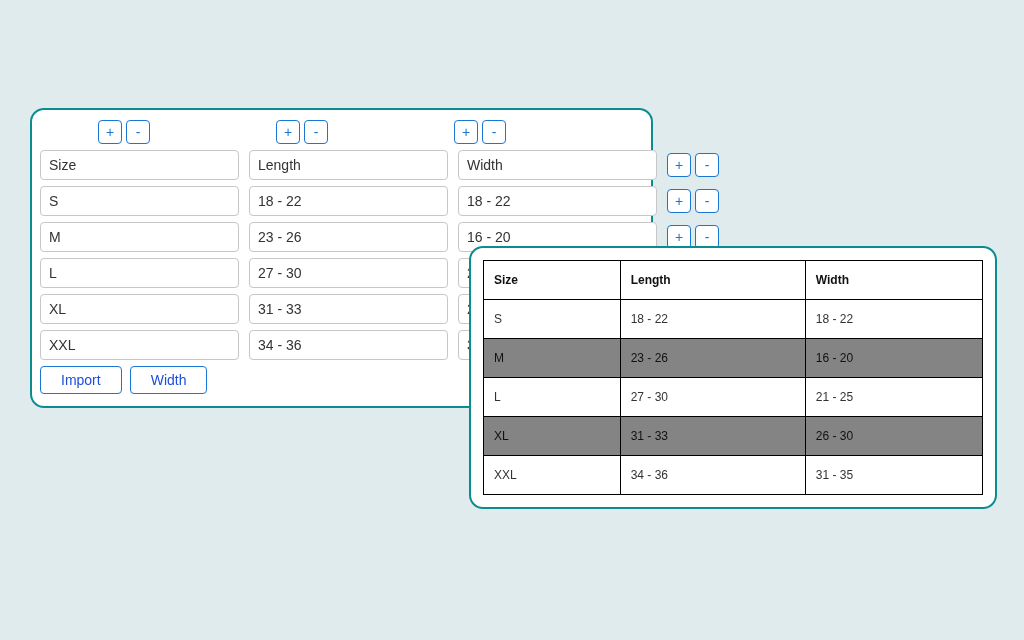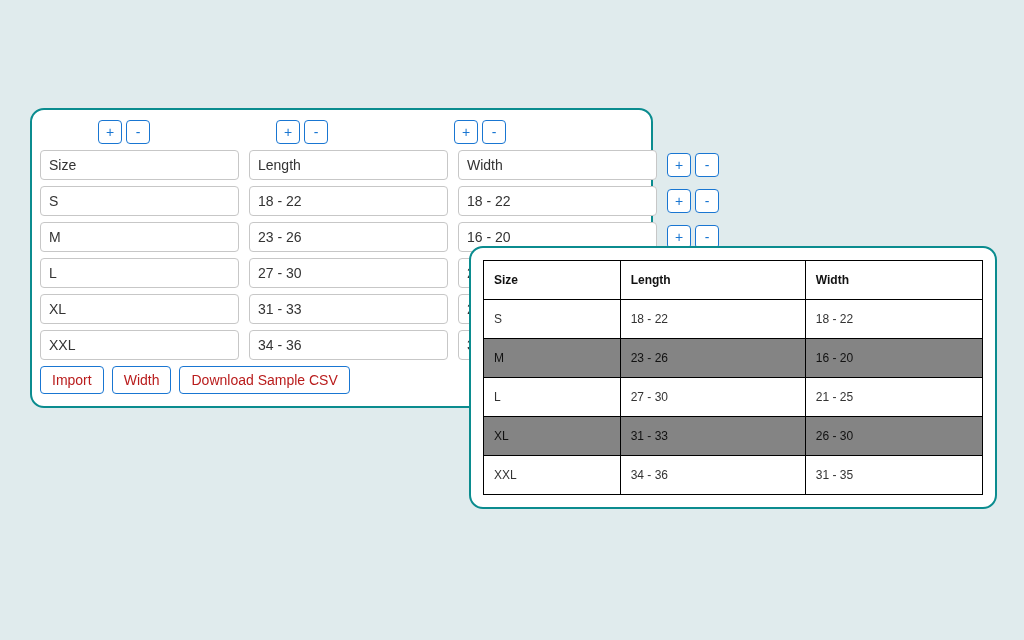--- a/index.html
+++ b/index.html
@@ -84,23 +84,23 @@
   }
 
   .footer-row {
     display: flex;
     gap: 8px;
     margin-top: 4px;
   }
   .footer-btn {
     border: 1px solid #1976d2;
     background: #fff;
-    color: #b91c1c;
+    color: #1d4ed8;
     border-radius: 4px;
-    padding: 5px 11px;
+    padding: 5px 20px;
     font-size: 14px;
     cursor: pointer;
   }
 
   
   .preview {
     position: absolute;
     left: 469px;
     top: 246px;
     width: 528px;
@@ -197,21 +197,20 @@
 
   <div class="grid-row">
     <input class="cell-input c0" value="XXL" style="">
     <input class="cell-input c1" value="34 - 36" style="">
     <input class="cell-input c2" value="31 - 35" style="">
   </div>
 
   <div class="footer-row">
     <button class="footer-btn">Import</button>
     <button class="footer-btn">Width</button>
-    <button class="footer-btn">Download Sample CSV</button>
   </div>
 </div>
 
 <div class="preview">
   <table>
     <thead>
       <tr>
         <th>Size</th>
         <th>Length</th>
         <th>Width</th>

